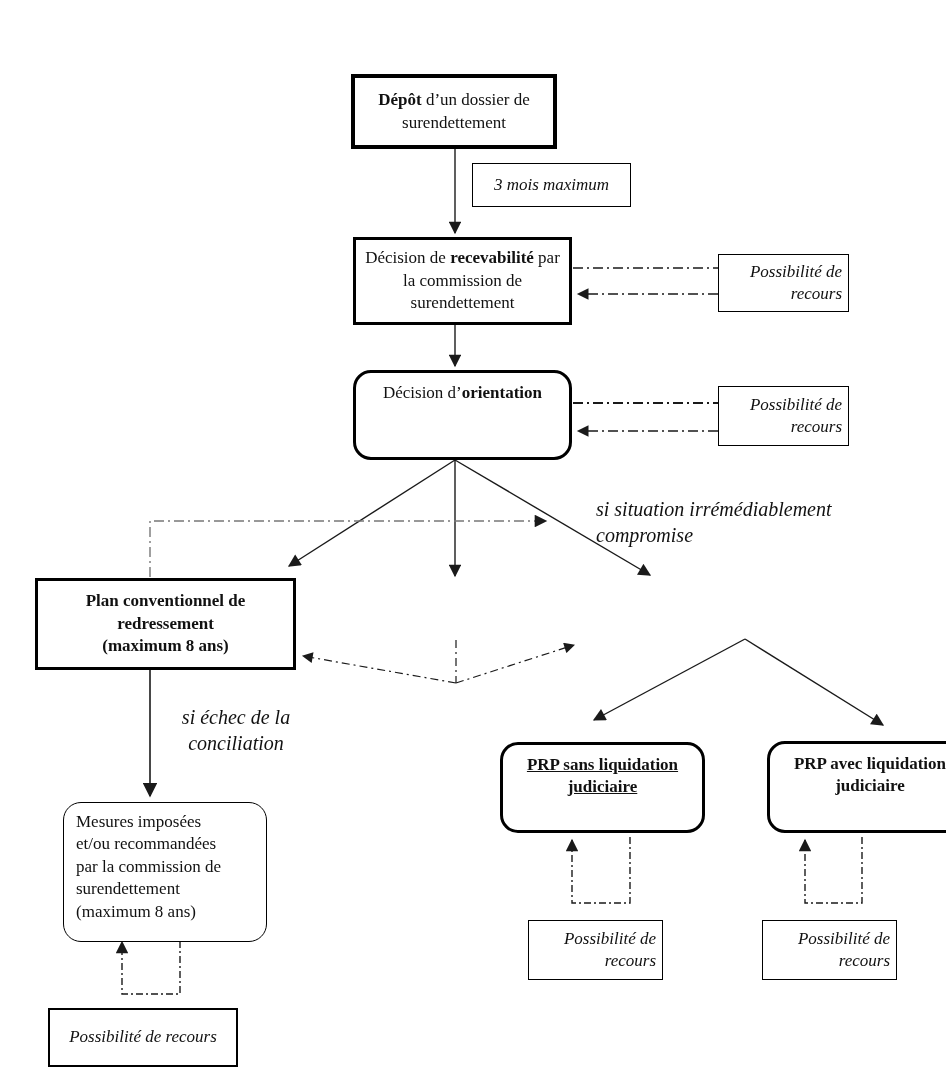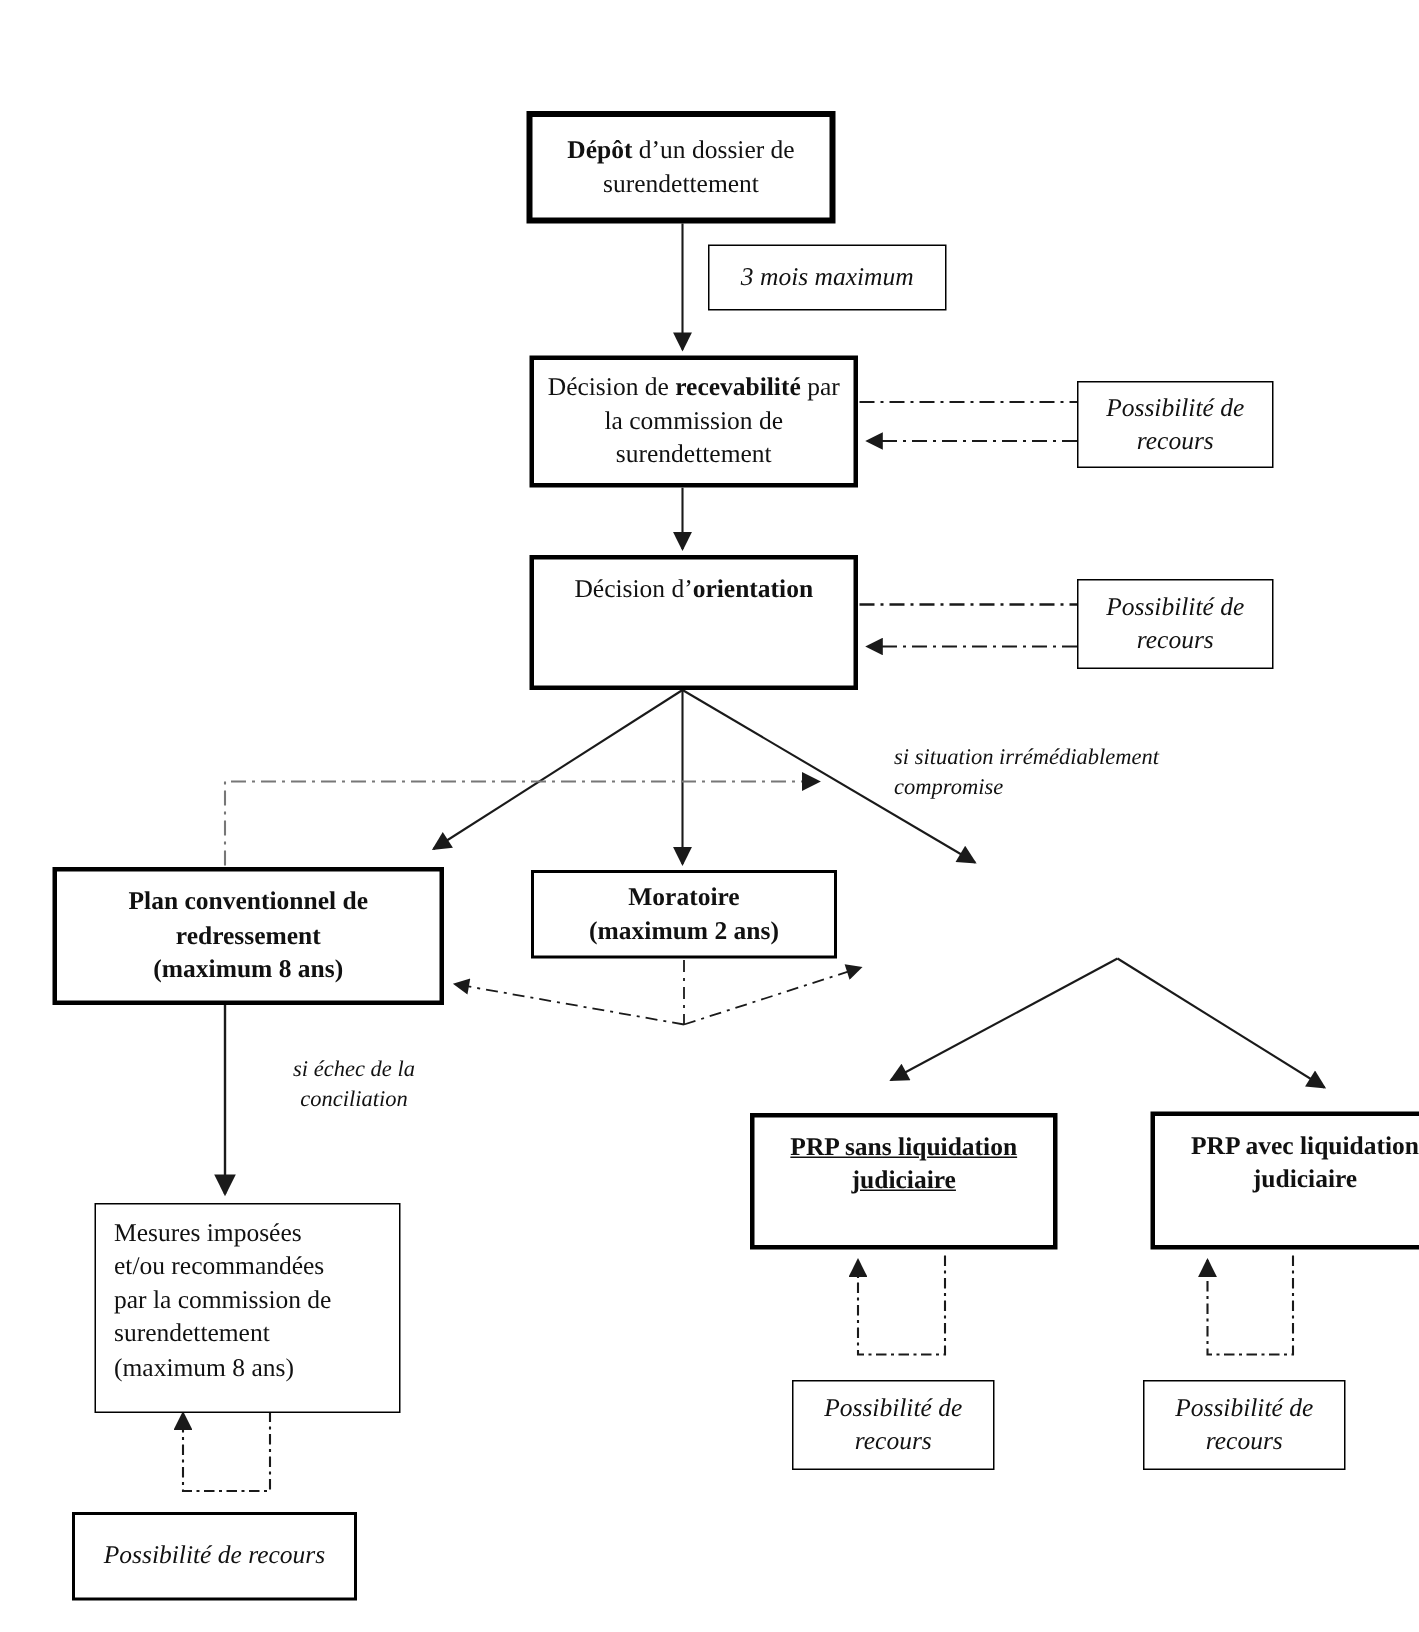--- a/index.html
+++ b/index.html
@@ -7,29 +7,29 @@
     position:relative;width:946px;height:1088px;background:#ffffff;
     font-family:"Liberation Serif","DejaVu Serif",serif;color:#111;
     overflow:hidden;
   }
   #connectors{position:absolute;left:0;top:0;width:946px;height:1088px;}
   .box{
     position:absolute;box-sizing:border-box;background:#fff;
     border:3px solid #000;display:flex;align-items:center;justify-content:center;
     text-align:center;font-size:17px;line-height:1.32;padding:2px 6px;
   }
-  .b1{border-width:1px;}
+  .b1{border-width:1px;text-align:right;}
   .b2{border-width:2px;}
-  .top{align-items:flex-start;padding-top:9px;}
+  .top{align-items:flex-start;padding-top:9px;border-radius:18px;}
   .bold{font-weight:bold;}
   .italic{font-style:italic;}
   .left{justify-content:flex-start;text-align:left;padding-left:12px;padding-top:8px;}
   .lines span{display:block;}
   .lbl{
-    position:absolute;font-size:15px;font-style:italic;line-height:1.32;
+    position:absolute;font-size:20px;font-style:italic;line-height:1.32;
     text-align:left;
   }
 </style>
 </head>
 <body>
 
 <div id="stage">
 
   <svg id="connectors" viewBox="0 0 946 1088" xmlns="http://www.w3.org/2000/svg">
     <defs>
@@ -89,26 +89,20 @@
   </div>
 
   <div class="box bold lines" style="left:35px;top:578px;width:261px;height:92px;">
     <div>
       <span>Plan conventionnel de</span>
       <span>redressement</span>
       <span>(maximum 8 ans)</span>
     </div>
   </div>
 
-  <div class="box b2 bold lines" style="left:354px;top:580px;width:204px;height:59px;">
-    <div>
-      <span>Moratoire</span>
-      <span>(maximum 2 ans)</span>
-    </div>
-  </div>
 
 
   <div class="box bold lines top" style="left:500px;top:742px;width:205px;height:91px;text-decoration:underline;">
     <div>
       <span>PRP sans liquidation</span>
       <span>judiciaire</span>
     </div>
   </div>
 
   <div class="box bold lines top" style="left:767px;top:741px;width:206px;height:92px;">

